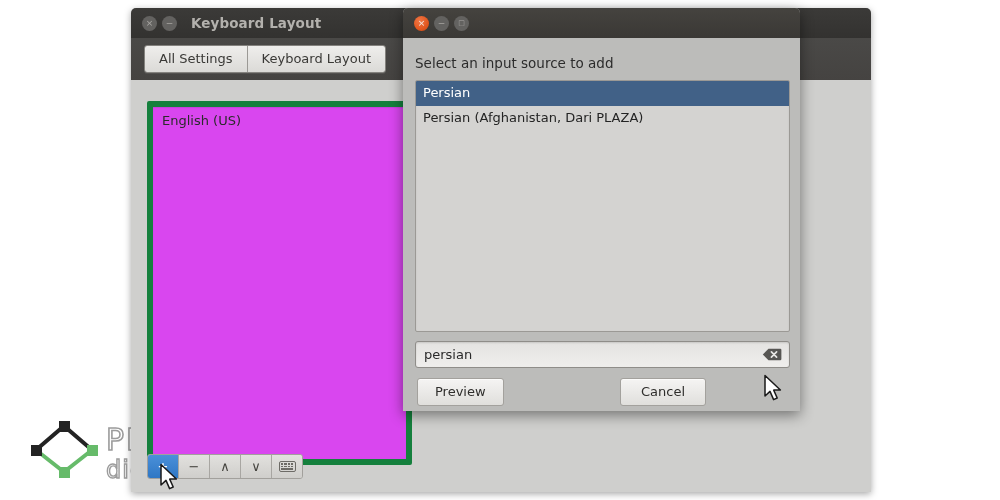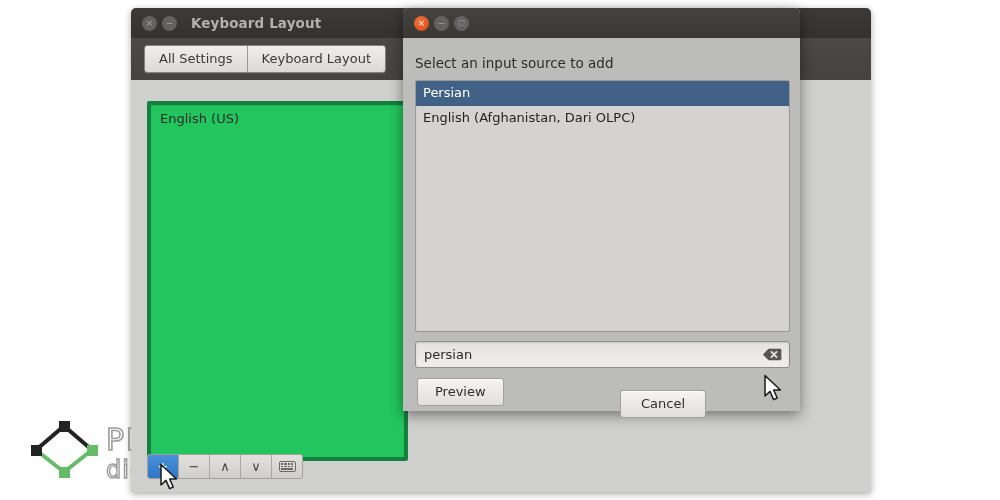--- a/index.html
+++ b/index.html
@@ -118,22 +118,22 @@
     left: 0; right: 0;
     top: 72px; bottom: 0;
     background: #cfcfcd;
   }
   #layout-listbox {
     position: absolute;
     left: 16px;
     top: 21px;
     width: 253px;
     height: 352px;
-    background: #22c55e;
-    border: 4px solid #15803d;
+    background: #d946ef;
+    border: 6px solid #15803d;
     border-radius: 2px;
     box-shadow: inset 0 1px 1px rgba(0,0,0,.09);
     overflow: hidden;
   }
   .layout-item {
     padding: 6px 9px 5px;
     font-size: 13px;
     color: #2b2b2b;
     cursor: default;
   }
@@ -287,21 +287,21 @@
   }
   #preview-btn {
     position: absolute;
     left: 14px;
     top: 0;
     padding: 5px 17px 6px;
   }
   #cancel-btn {
     position: absolute;
     right: 94px;
-    top: 12px;
+    top: 0;
     padding: 5px 20px 6px;
     text-align: center;
   }
   #add-wrap {
     position: absolute;
     right: 5px;
     top: -4px;
     border: 2.5px solid #ee1c1c;
     border-radius: 2px;
     padding: 2px;
@@ -410,21 +410,21 @@
       </span>
     </div>
   </div>
 
   <div id="dialog-body">
 
     <div id="dialog-prompt">Select an input source to add</div>
 
     <div id="source-list">
       <div class="source-item selected">Persian</div>
-      <div class="source-item">English (Afghanistan, Dari OLPC)</div>
+      <div class="source-item">Persian (Afghanistan, Dari PLAZA)</div>
     </div>
 
     <div id="search-row">
       <input id="search-input" type="text" value="persian" style="">
       <span id="clear-icon">
         <svg width="20" height="13" viewBox="0 0 20 13">
           <path d="M6.5 0.8 L18.2 0.8 Q19.4 0.8 19.4 2 L19.4 11 Q19.4 12.2 18.2 12.2 L6.5 12.2 L0.8 6.5 Z" fill="#575653"></path>
           <path d="M9.4 3.9 L14.6 9.1 M14.6 3.9 L9.4 9.1" stroke="#e8e7e5" stroke-width="1.7" stroke-linecap="round"></path>
         </svg>
       </span>

